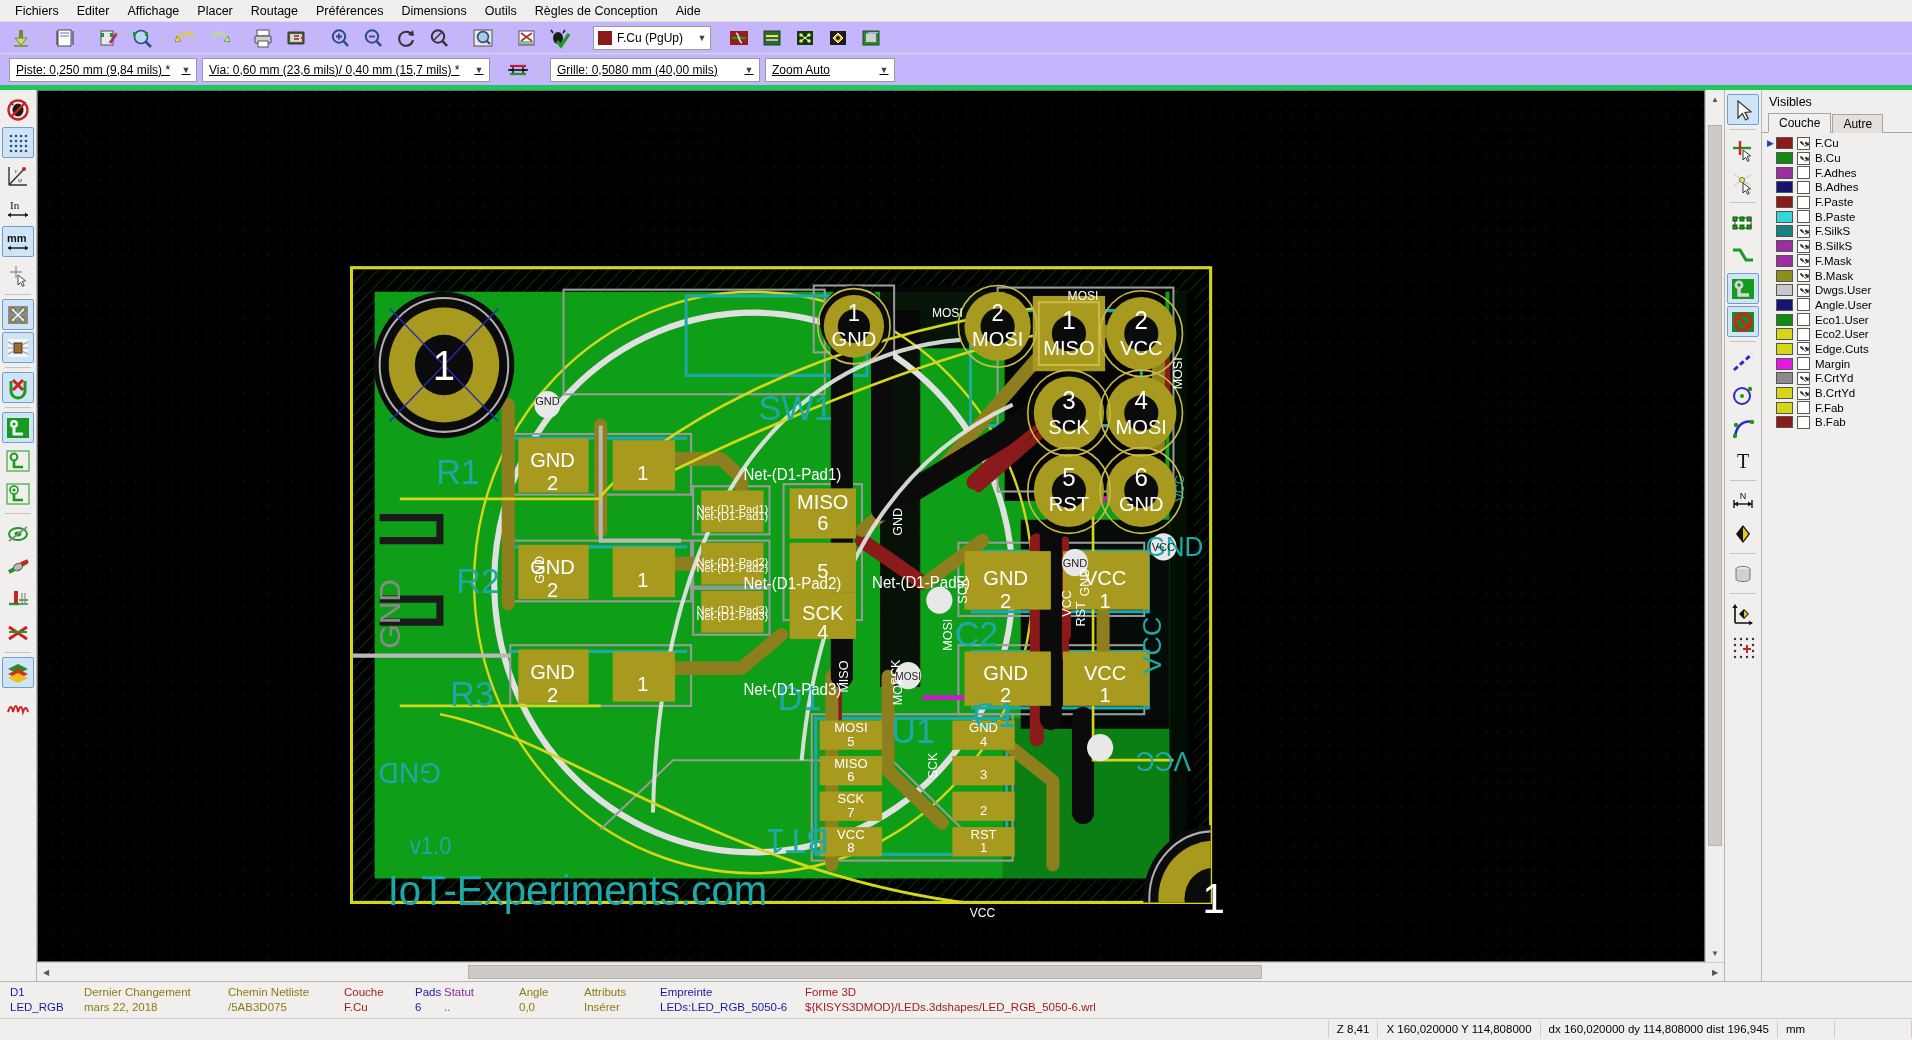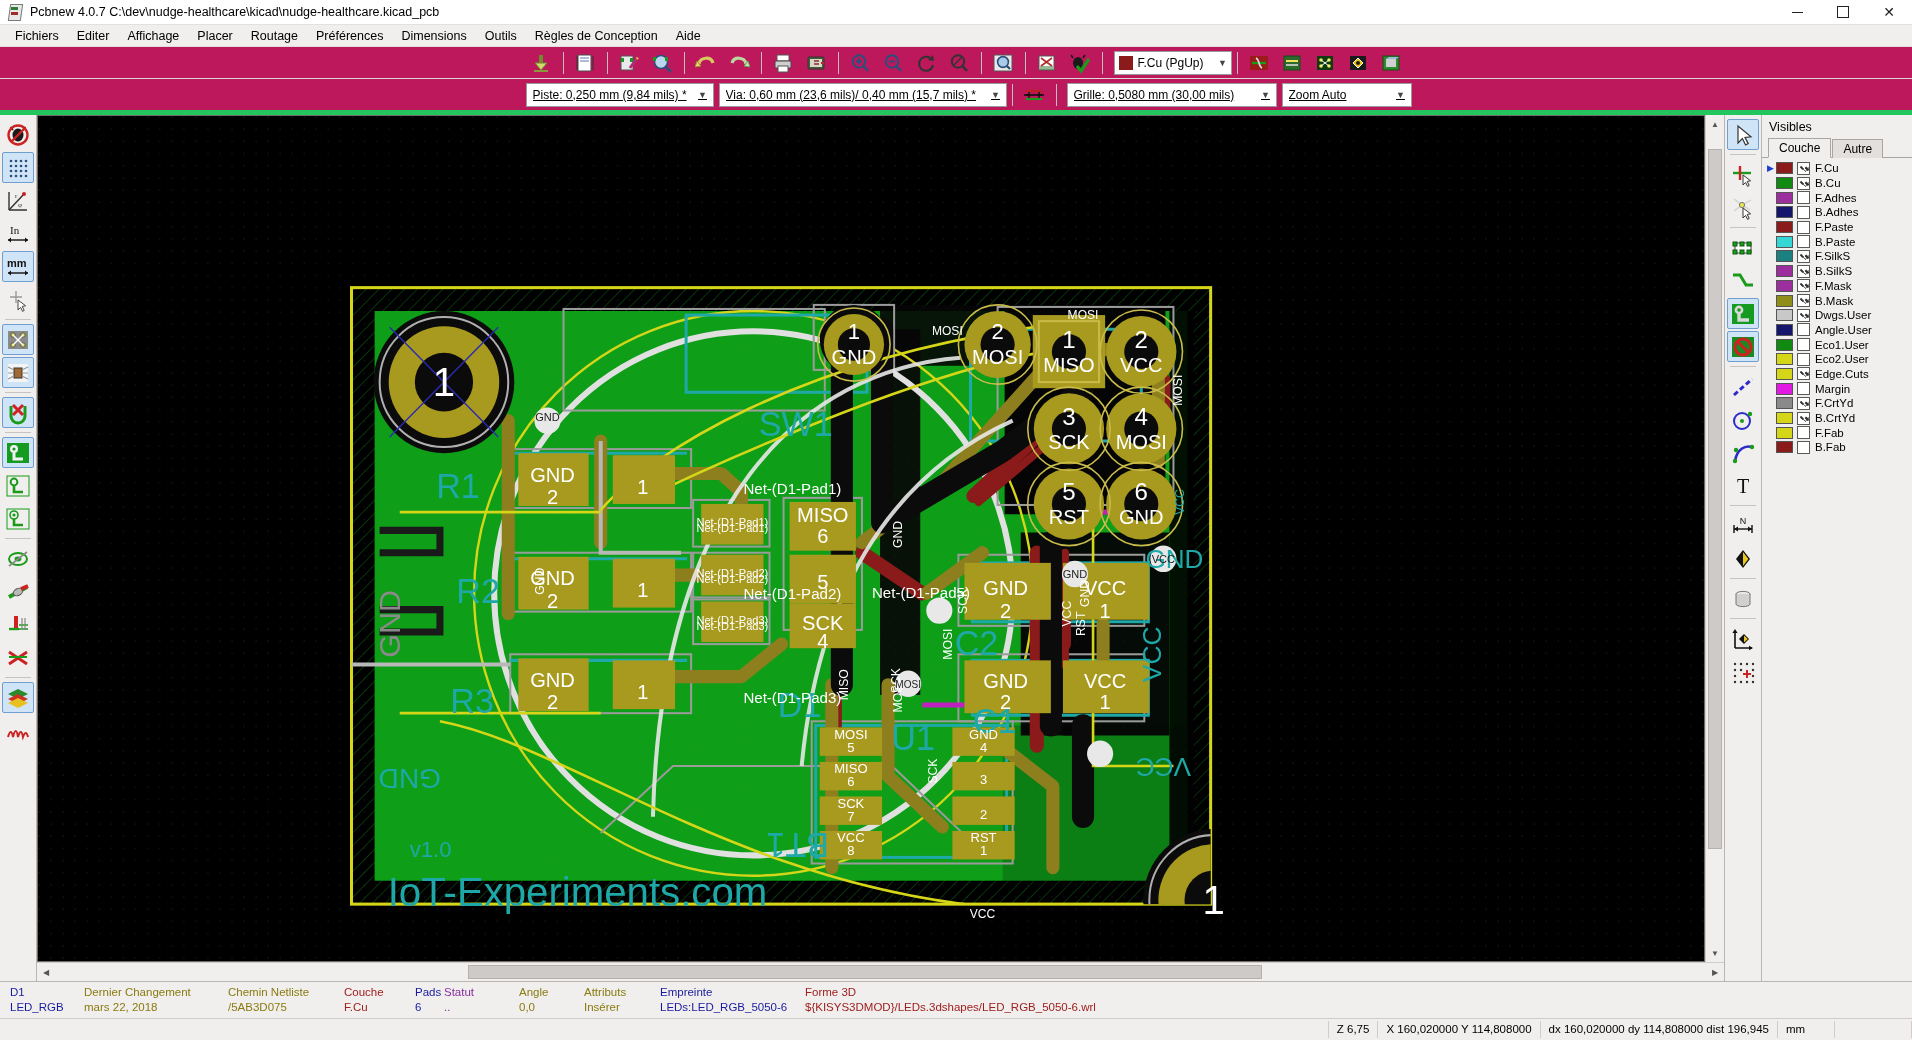--- a/index.html
+++ b/index.html
@@ -17,21 +17,21 @@
   .winbtn{width:46px;height:24px;display:flex;align-items:center;justify-content:center;font-size:12px;color:#222;}
   .glyph-min{display:block;width:11px;height:1px;background:#222;}
   .glyph-max{display:block;width:10px;height:10px;border:1px solid #222;}
   .glyph-close{display:block;font-size:14px;line-height:14px;}
 
   
   .menubar{height:21px;background:#f0efee;display:flex;align-items:center;padding-left:6px;flex:0 0 21px;border-bottom:1px solid #e0ddda;}
   .menubar .mi{padding:2px 9px;font-size:12.5px;color:#000;white-space:nowrap;}
 
   
-  .toolbar{height:31px;background:#be185d;display:flex;align-items:center;padding-left:20px;border-bottom:1px solid #dcd9d6;flex:0 0 31px;justify-content:center;}
+  .toolbar{height:31px;background:#c4b5fd;display:flex;align-items:center;padding-left:4px;border-bottom:1px solid #dcd9d6;flex:0 0 31px;}
   .tb2{height:31px;flex:0 0 31px;border-bottom:5px solid #22c55e;text-decoration:underline;}
   .tbtn{width:29px;height:27px;margin:0 1px;display:flex;align-items:center;justify-content:center;border:1px solid transparent;border-radius:2px;position:relative;}
   .tsep{width:1px;height:22px;background:#c2bfbc;margin:0 5px;}
   svg{display:block;}
 
   
   .layersel{height:22px;width:116px;background:#fff;border:1px solid #9a9a9a;display:flex;align-items:center;margin-left:6px;font-size:12px;}
   .layersel .sw{width:14px;height:14px;background:#8b1a1a;margin:0 5px 0 4px;flex:0 0 14px;}
   .layersel .lbl{flex:1;white-space:nowrap;}
   .layersel .arrow{width:16px;text-align:center;color:#444;font-size:9px;}
@@ -95,38 +95,20 @@
   .stcell.flex{flex:1;border-right:1px solid #cfccc9;}
 
   
   .pcb{position:absolute;left:0;top:0;width:100%;height:100%;}
 </style>
 </head>
 <body>
 
 <div class="app">
 
-  <div class="titlebar">
-    <div class="tb-icon">
-      <span class="sheet"></span>
-        <span class="grn"></span>
-        <span class="red"></span>
-    </div>
-    <div class="title">Pcbnew 4.0.7 C:\dev\nudge-healthcare\kicad\nudge-healthcare.kicad_pcb</div>
-    <div class="spacer"></div>
-    <div class="winbtn">
-        <span class="glyph-min"></span>
-      </div>
-    <div class="winbtn">
-        <span class="glyph-max"></span>
-      </div>
-    <div class="winbtn close">
-        <span class="glyph-close">✕</span>
-      </div>
-  </div>
 
   <div class="menubar">
     <div class="mi">Fichiers</div>
     <div class="mi">Editer</div>
     <div class="mi">Affichage</div>
     <div class="mi">Placer</div>
     <div class="mi">Routage</div>
     <div class="mi">Préférences</div>
     <div class="mi">Dimensions</div>
     <div class="mi">Outils</div>
@@ -311,21 +293,21 @@
       <svg width="24" height="22" viewBox="0 0 24 22">
         <path d="M4 7 h16" stroke="#c02020" stroke-width="2.2"></path>
         <path d="M4 11 h16" stroke="#111" stroke-width="1.6"></path>
         <path d="M4 15 h16" stroke="#1a9b1a" stroke-width="2.2"></path>
         <path d="M2 11 h5 M17 11 h5" stroke="#111" stroke-width="1.4"></path>
         <path d="M7 8 l0 6 M17 8 l0 6" stroke="#111" stroke-width="1.4"></path>
       </svg>
     </div>
     <div class="tsep"></div>
     <div class="combo grid">
-      <span class="txt">Grille: 0,5080 mm (30,00 mils)</span>
+      <span class="txt">Grille: 0,5080 mm (40,00 mils)</span>
       <span class="arrow">▼</span>
     </div>
     <div class="combo zoom">
       <span class="txt">Zoom Auto</span>
       <span class="arrow">▼</span>
     </div>
   </div>
 
   <div class="body">
 
@@ -1178,19 +1160,19 @@
         <span class="v" style="color: rgb(26, 26, 160);">LEDs:LED_RGB_5050-6</span>
       </div>
       <div class="ifield" style="left: 805px;">
         <span class="k" style="color: rgb(160, 32, 32);">Forme 3D</span>
         <span class="v" style="color: rgb(160, 32, 32);">${KISYS3DMOD}/LEDs.3dshapes/LED_RGB_5050-6.wrl</span>
       </div>
     </div>
 
   <div class="statusbar">
     <div class="stcell flex"></div>
-    <div class="stcell">Z 6,75</div>
+    <div class="stcell">Z 8,41</div>
     <div class="stcell">X 160,020000  Y 114,808000</div>
     <div class="stcell">dx 160,020000  dy 114,808000  dist 196,945</div>
     <div class="stcell" style="min-width:40px">mm</div>
     <div class="stcell" style="min-width:60px"></div>
   </div>
 </div>
 
 </body></html>

